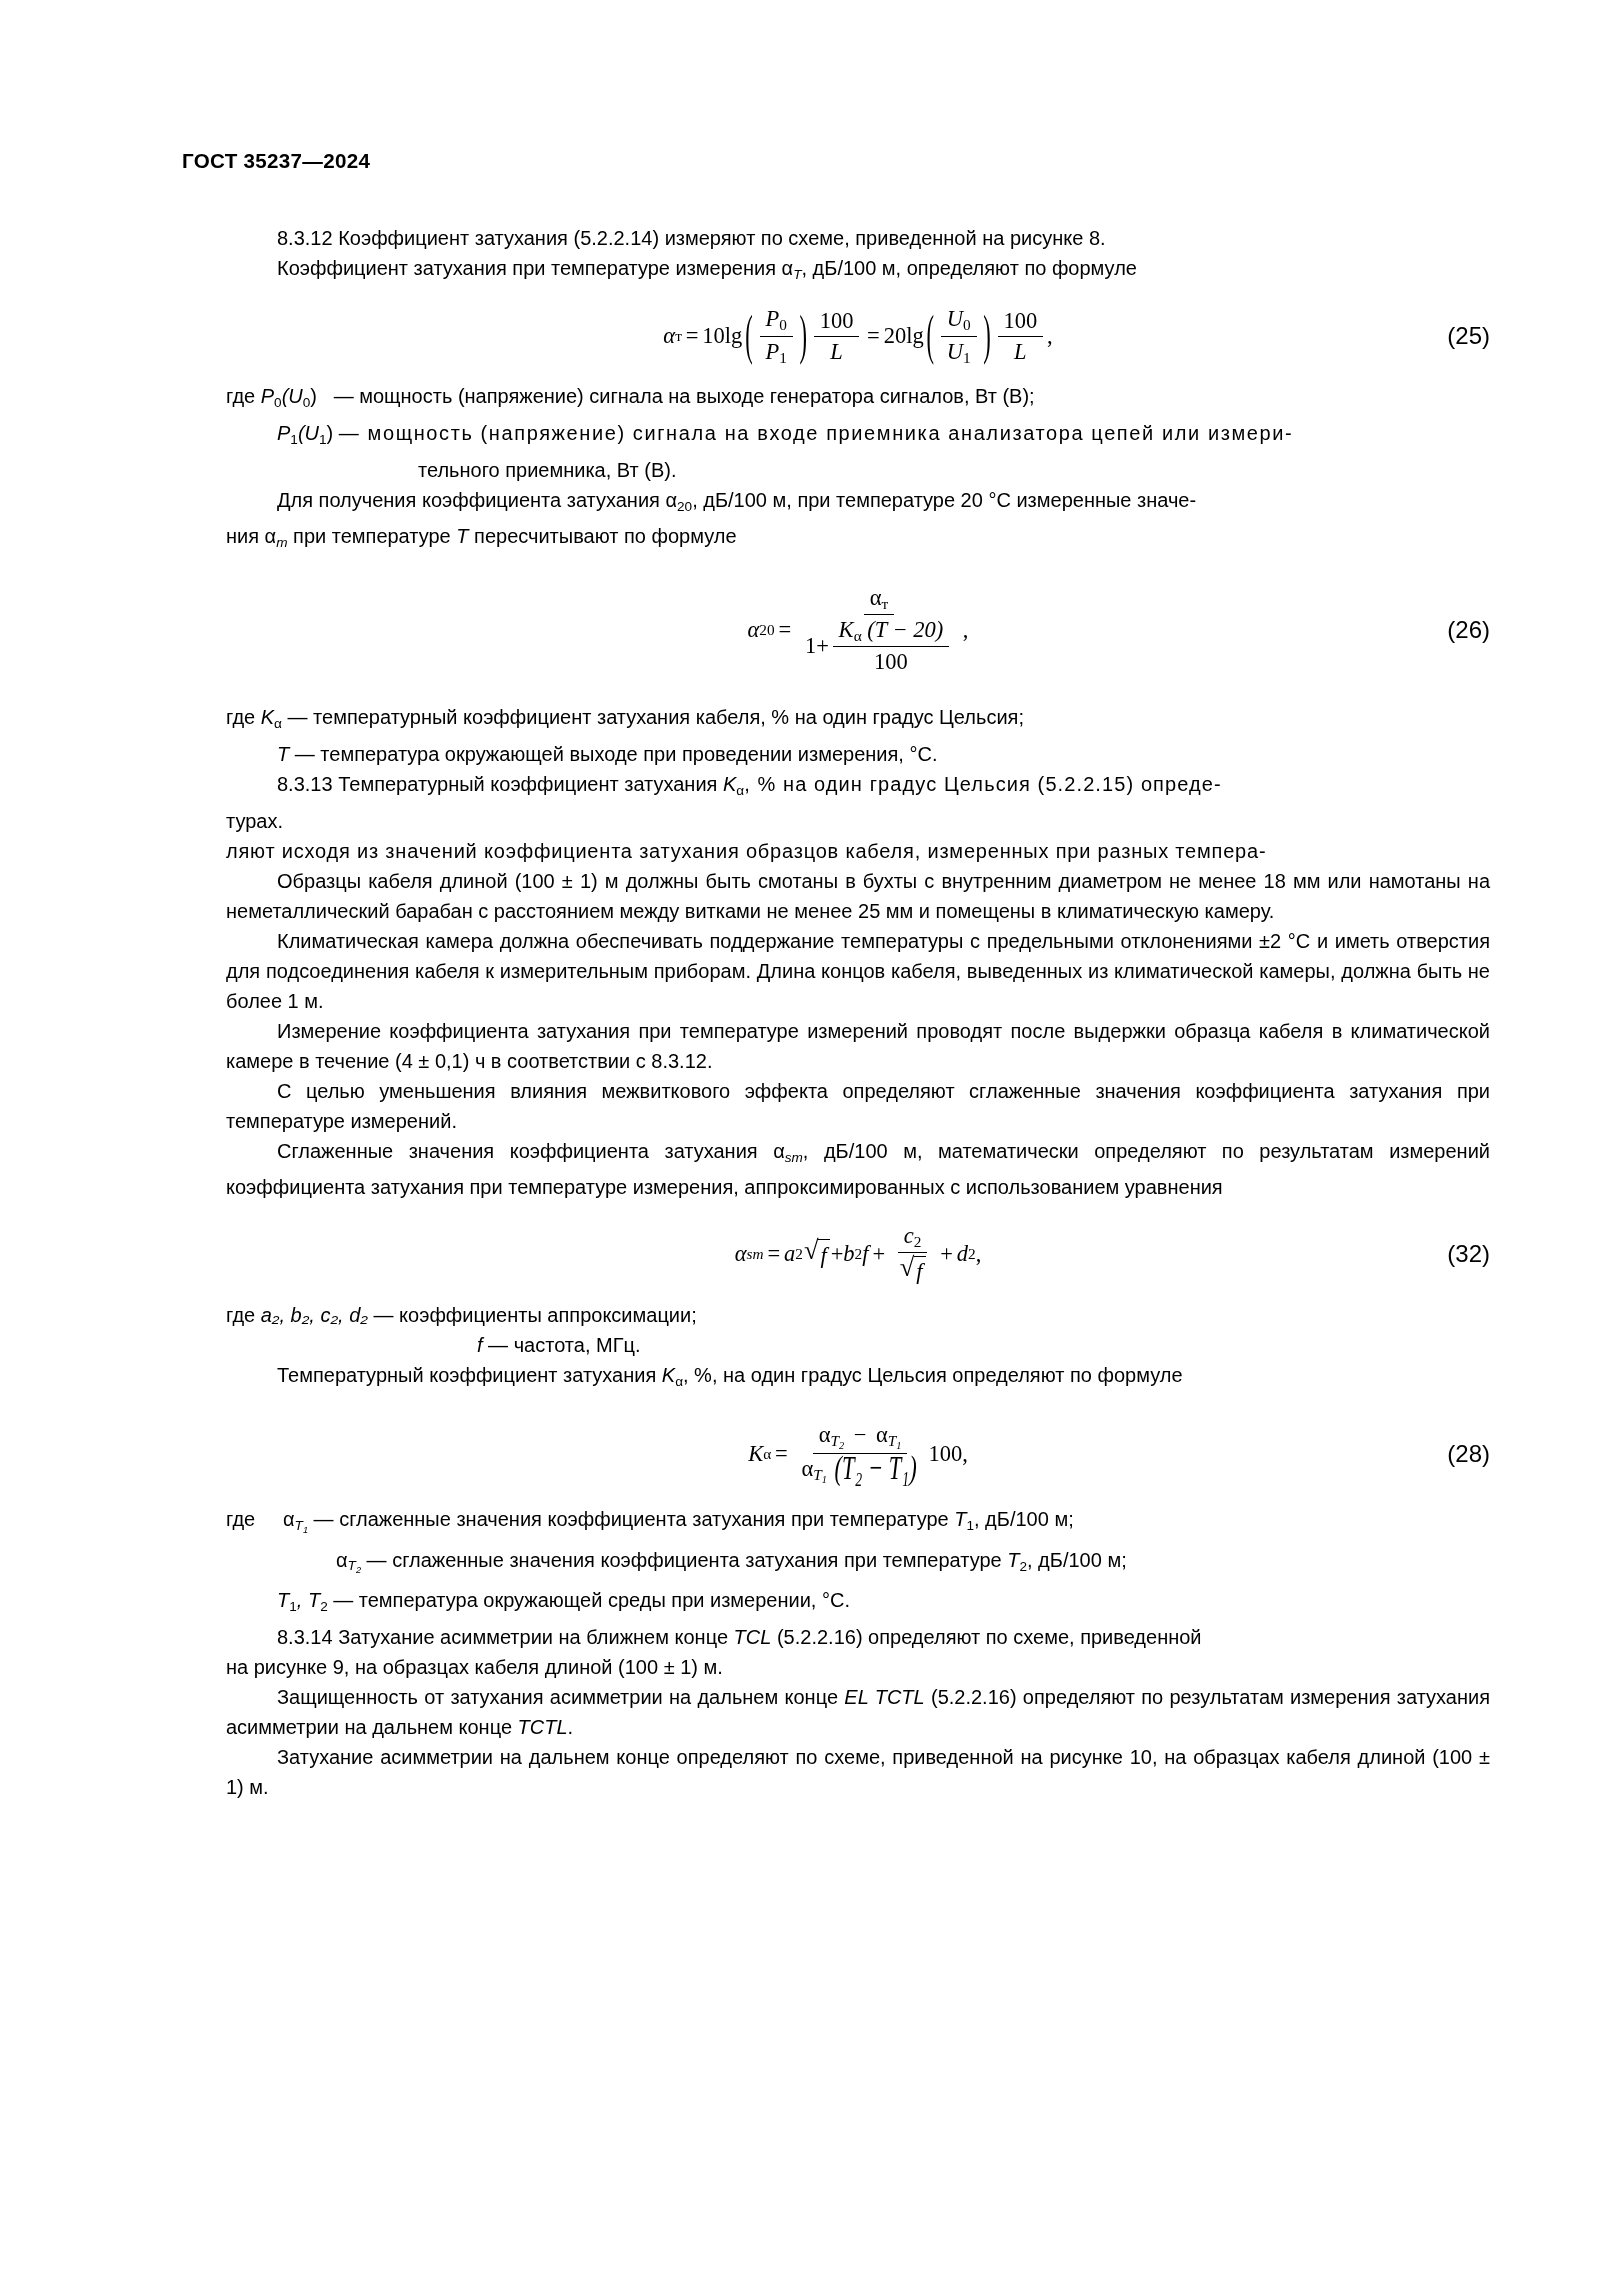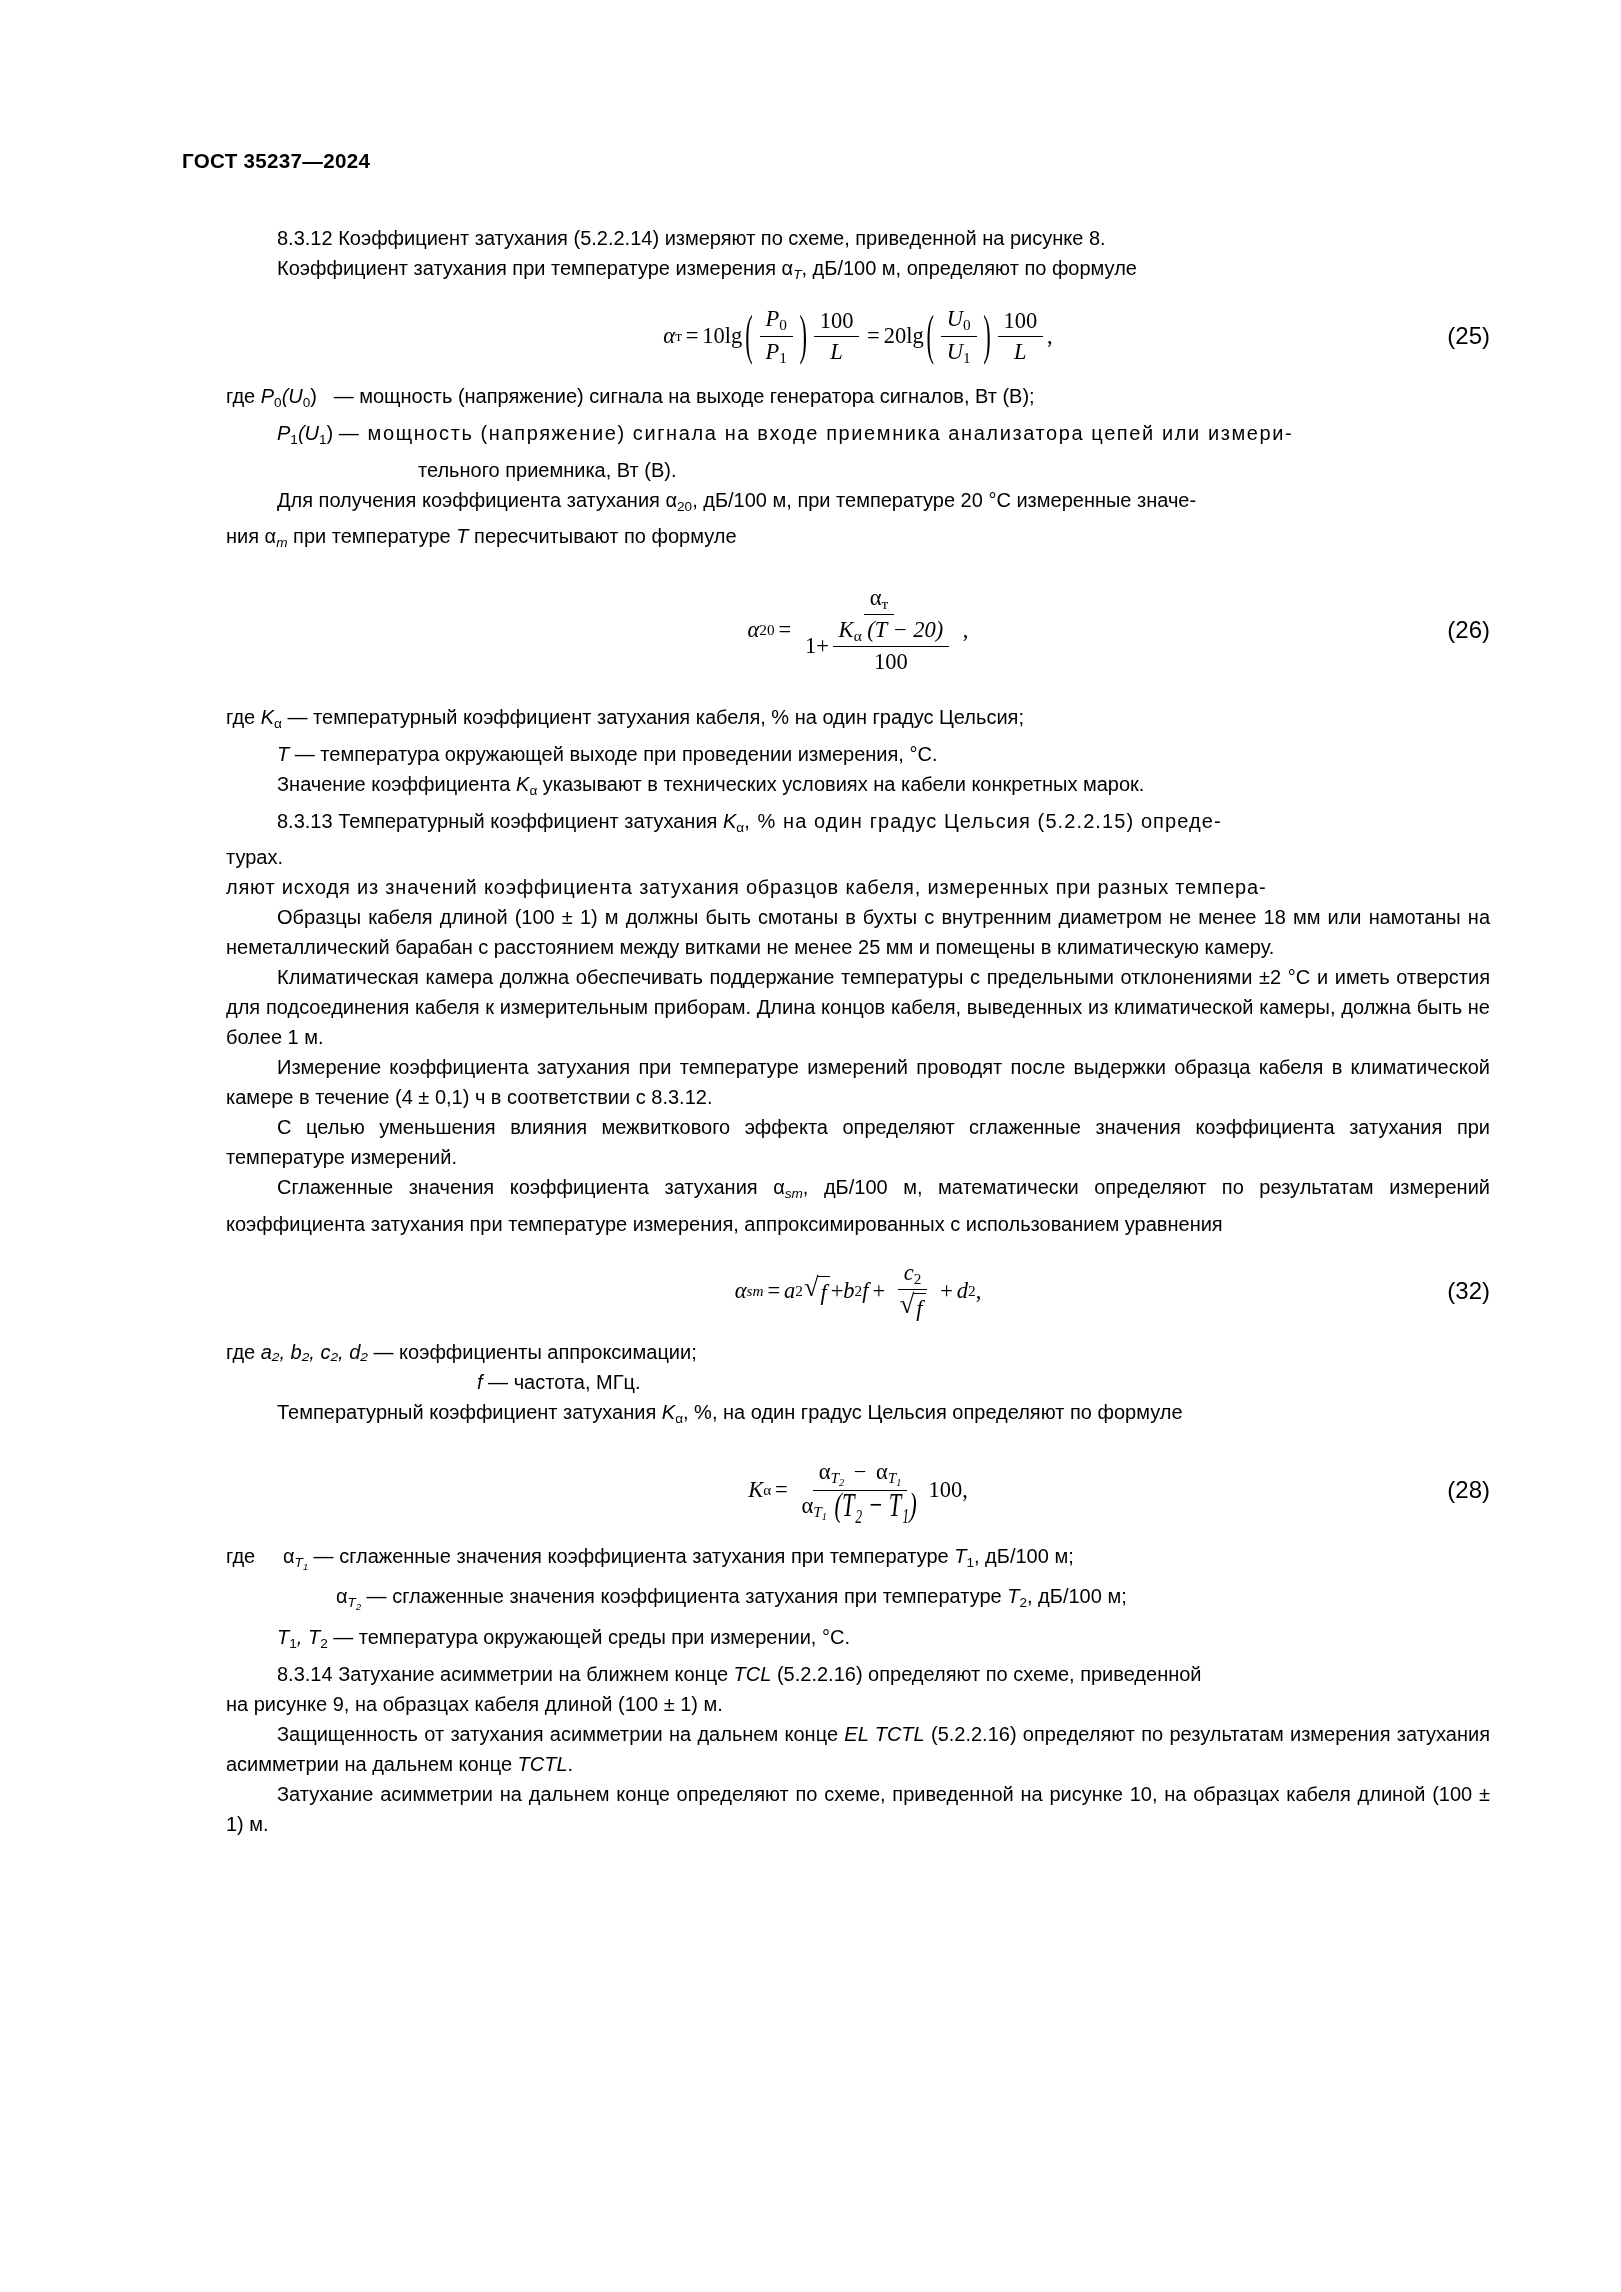--- a/index.html
+++ b/index.html
@@ -200,21 +200,20 @@
         <span>,</span>
       </div>
       <span class="eqno">(26)</span>
     </div>
 
     <div class="where-block">
       <p class="noindent"><span>где </span><i>K</i><sub>α</sub><span> — температурный коэффициент затухания кабеля, % на один градус Цельсия;</span></p>
       <p class="noindent pad-l-1"><i>T</i><span> — температура окружающей выходе при проведении измерения, °C.</span></p>
     </div>
 
-    <p class="indent"><span>Значение коэффициента </span><i>K</i><sub>α</sub><span> указывают в технических условиях на кабели конкретных марок.</span></p>
 
     <p class="indent"><span>8.3.13 Температурный коэффициент затухания </span><i>K</i><sub>α</sub><span style="letter-spacing:1.1px">, % на один градус Цельсия (5.2.2.15) опреде-</span></p>
     <p class="noindent">турах.</p>
     <p class="noindent"><span style="letter-spacing:0.8px">ляют исходя из значений коэффициента затухания образцов кабеля, измеренных при разных темпера-</span></p>
 
     <p class="indent">Образцы кабеля длиной (100 ± 1) м должны быть смотаны в бухты с внутренним диаметром не менее 18 мм или намотаны на неметаллический барабан с расстоянием между витками не менее 25 мм и помещены в климатическую камеру.</p>
     <p class="indent">Климатическая камера должна обеспечивать поддержание температуры с предельными отклонениями ±2 °C и иметь отверстия для подсоединения кабеля к измерительным приборам. Длина концов кабеля, выведенных из климатической камеры, должна быть не более 1 м.</p>
     <p class="indent">Измерение коэффициента затухания при температуре измерений проводят после выдержки образца кабеля в климатической камере в течение (4 ± 0,1) ч в соответствии с 8.3.12.</p>
     <p class="indent">С целью уменьшения влияния межвиткового эффекта определяют сглаженные значения коэффициента затухания при температуре измерений.</p>
 

